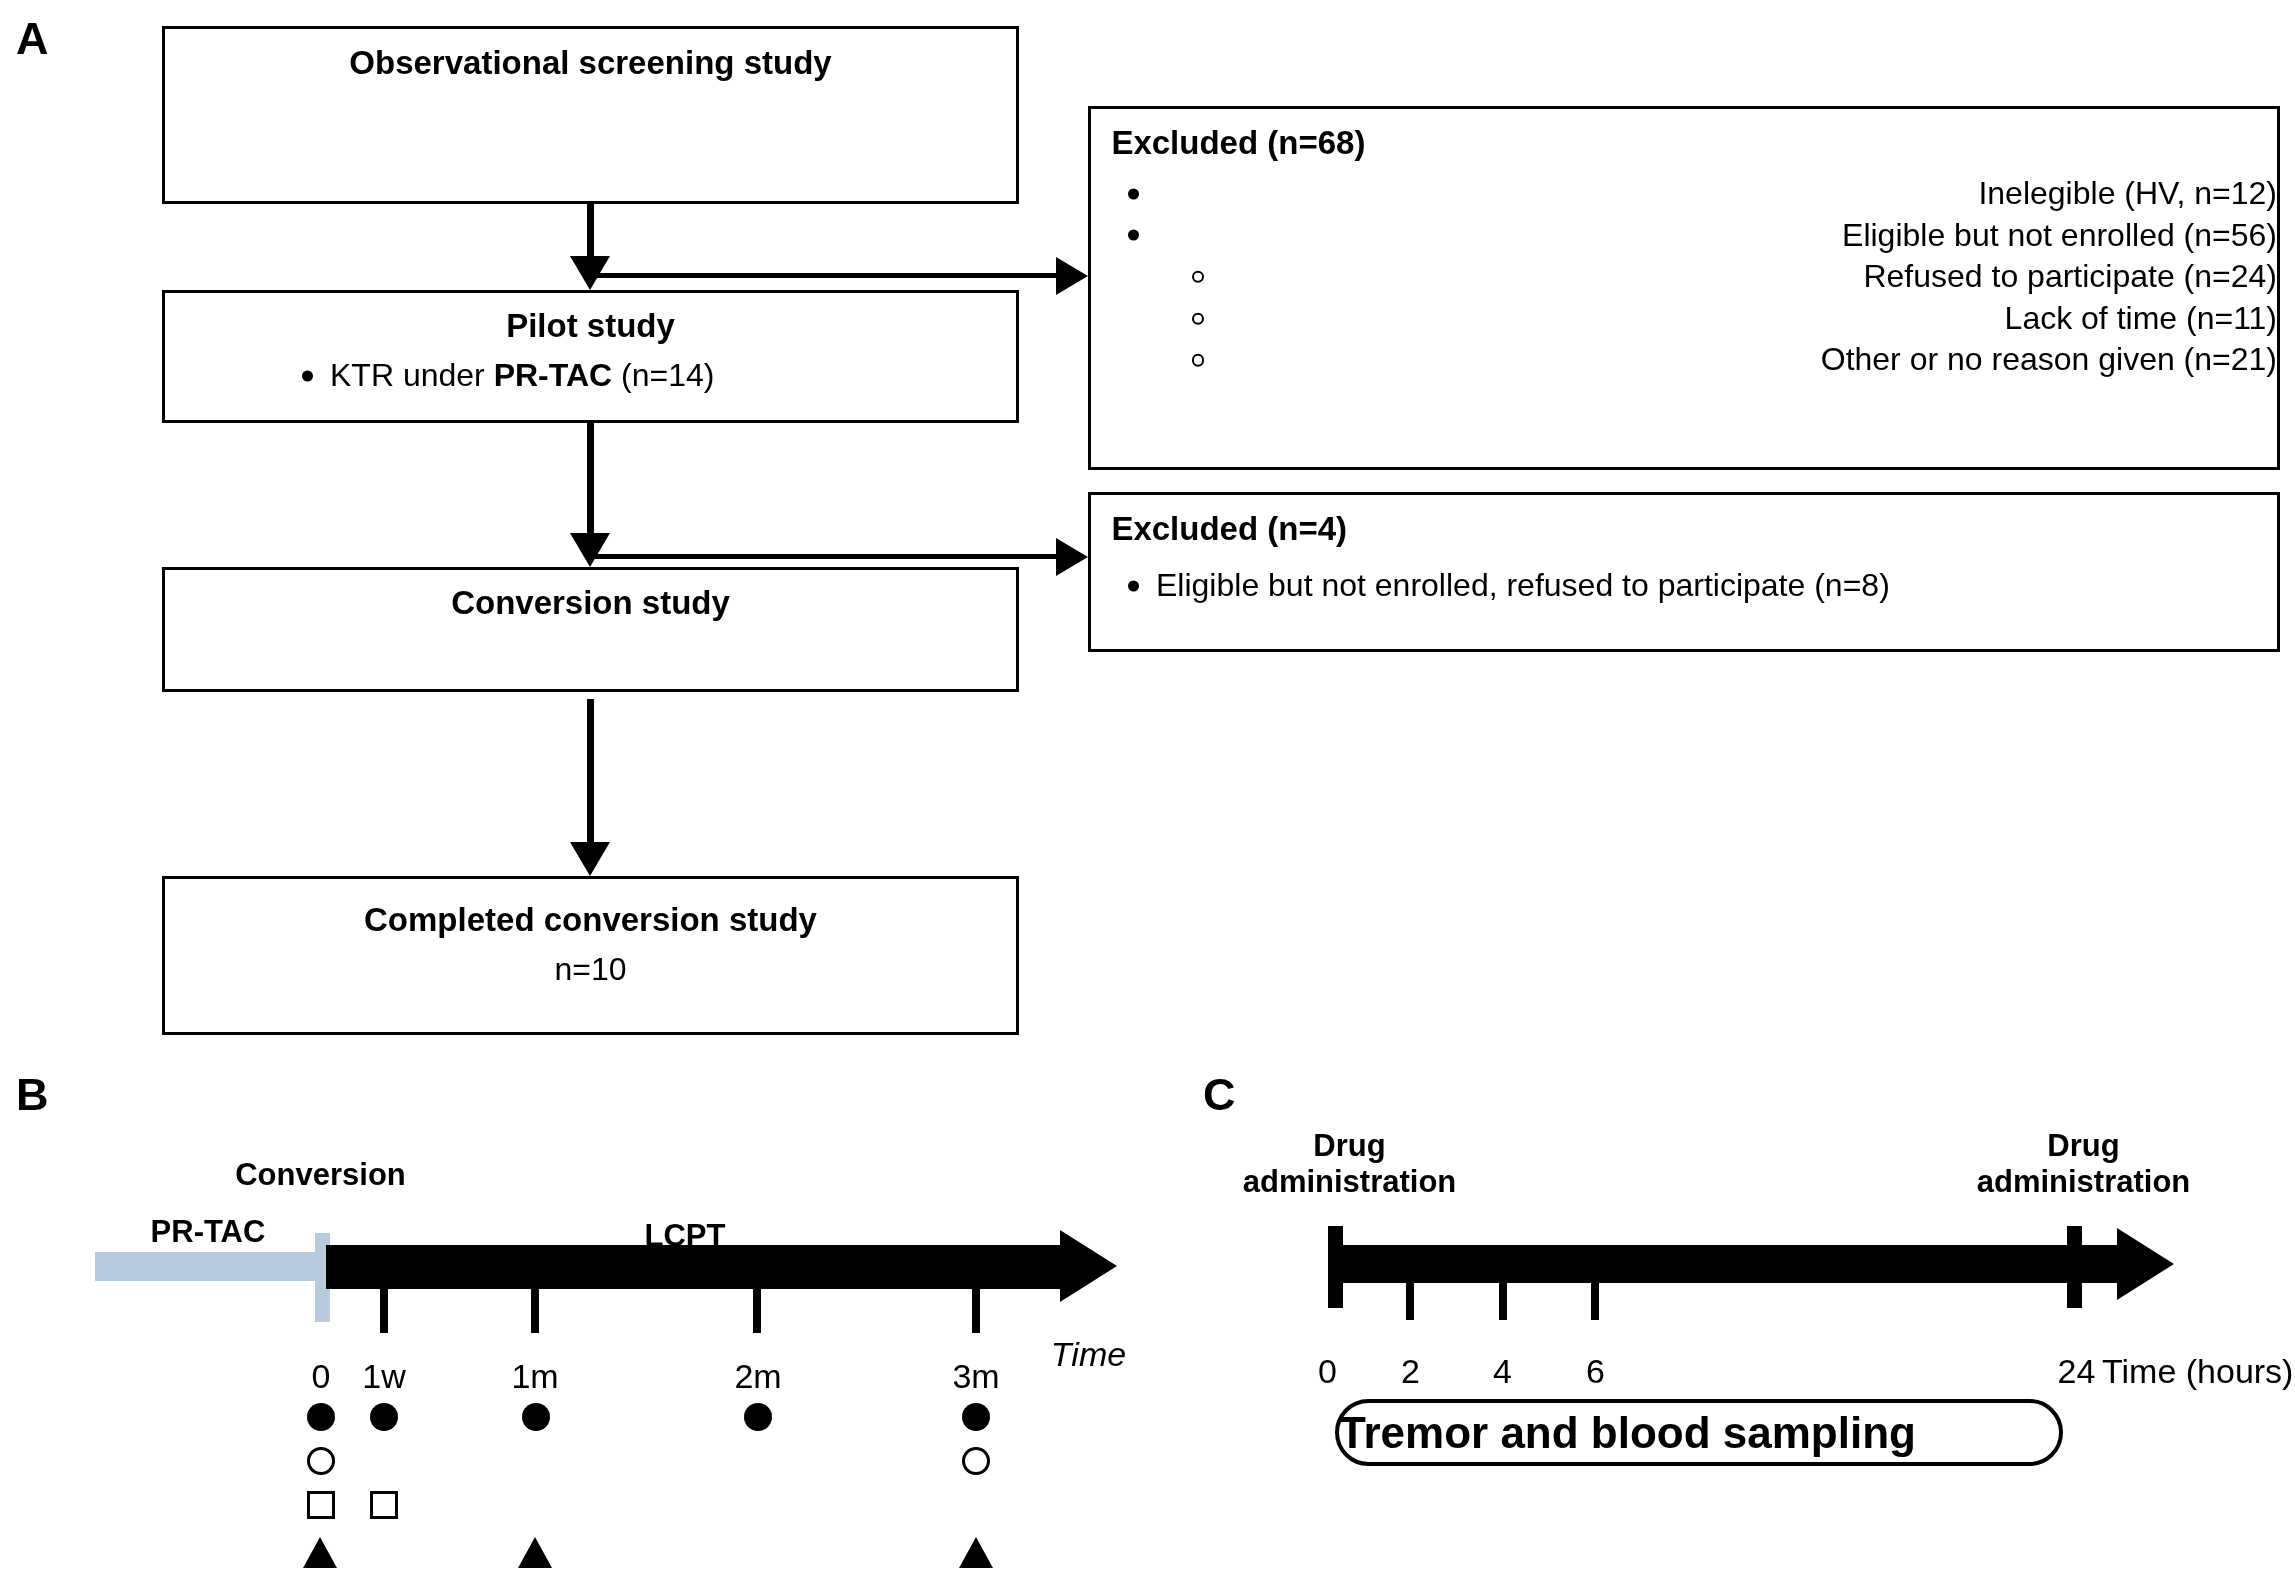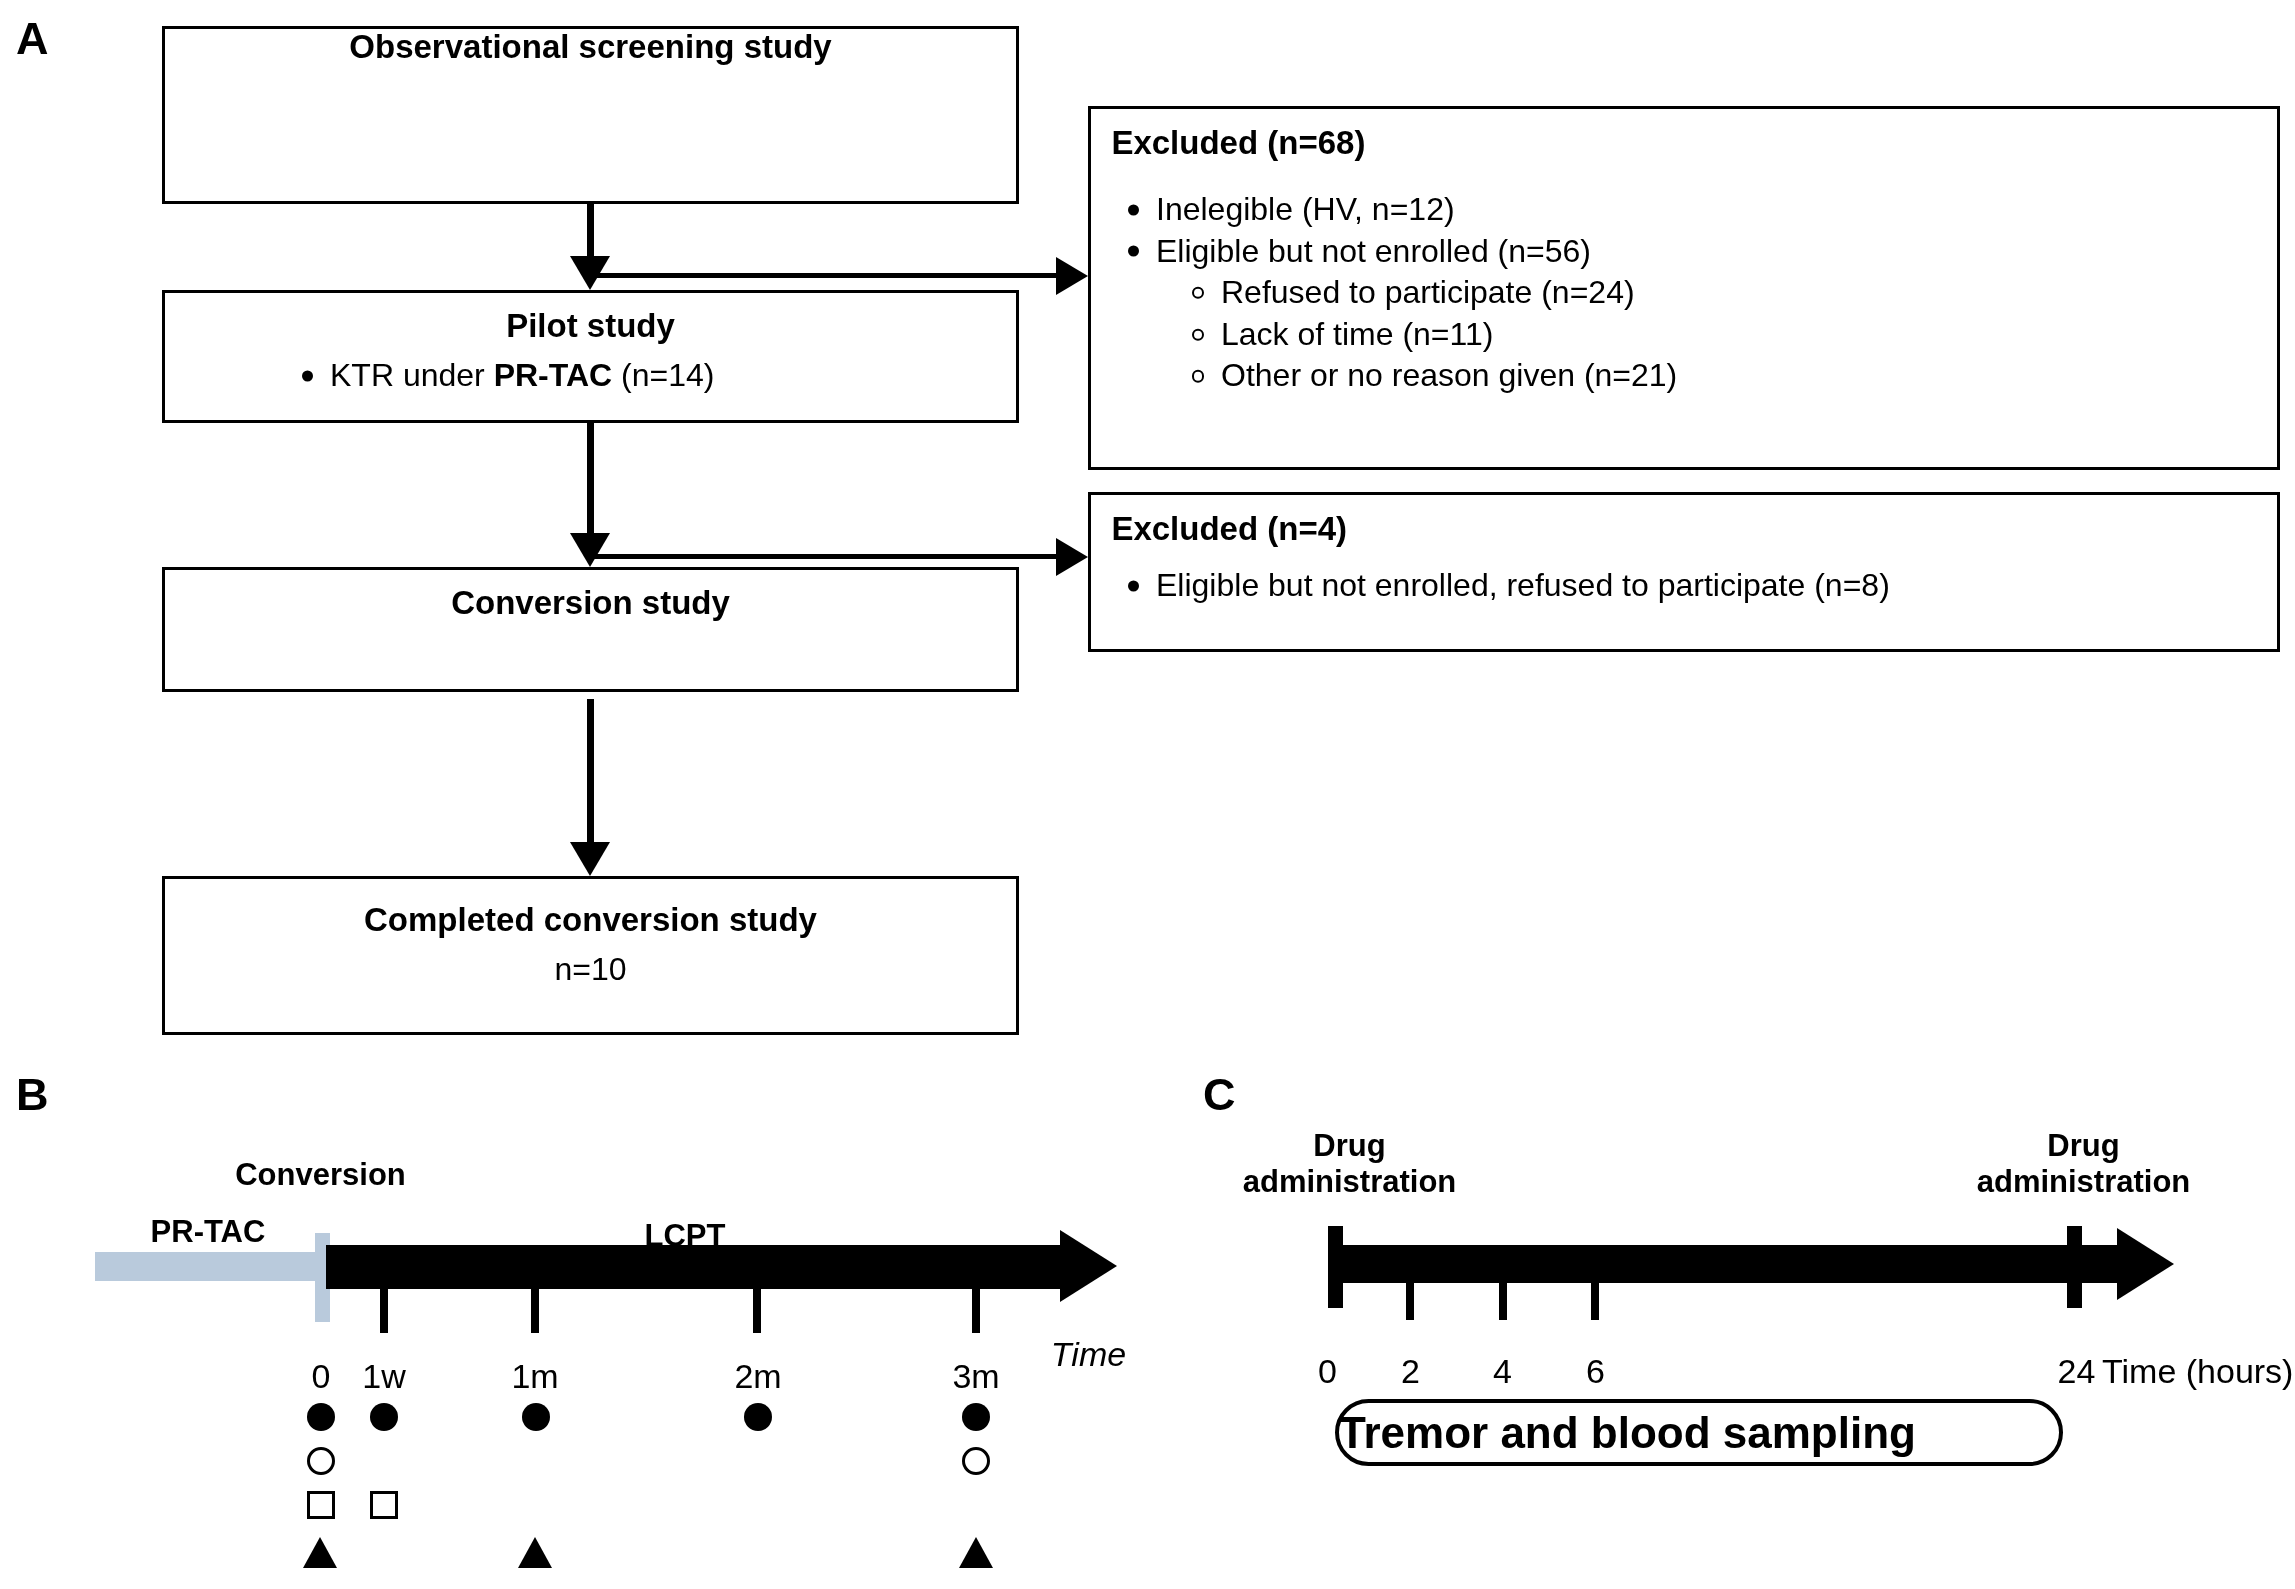--- a/index.html
+++ b/index.html
@@ -95,21 +95,21 @@
     display:flex;align-items:center;
     font-size:44px;font-weight:bold;white-space:nowrap;
   }
 </style>
 </head>
 <body>
 
 <div class="abs panel-letter" style="left:16px;top:16px;">A</div>
 
 <div class="abs fbox" style="left:162px;top:26px;width:857px;height:178px;">
-  <div class="fbox-title" style="margin-top:0;">Observational screening study</div>
+  <div class="fbox-title" style="margin-top:16px;">Observational screening study</div>
 </div>
 
 <div class="abs fbox" style="left:162px;top:290px;width:857px;height:133px;">
   <div class="fbox-title" style="margin-top:14.6px;">Pilot study</div>
   <ul class="bullet-list" style="margin-top:10.2px;margin-left:131px;">
     <li>
       <span class="b1"></span>
       <span>KTR under </span><span class="nb">PR-TAC</span><span> (n=14)</span>
     </li>
   </ul>
@@ -119,21 +119,21 @@
   <div class="fbox-title" style="margin-top:14.6px;">Conversion study</div>
 </div>
 
 <div class="abs fbox" style="left:162px;top:876px;width:857px;height:159px;">
   <div class="fbox-title" style="margin-top:23px;">Completed conversion study</div>
   <div class="centered-line" style="margin-top:10.2px;">n=10</div>
 </div>
 
 <div class="abs fbox" style="left:1088px;top:106px;width:1192px;height:364px;">
   <div class="fbox-title-left" style="margin-top:16px;margin-left:20.4px;">Excluded (n=68)</div>
-  <ul class="bullet-list" style="margin-top:27px;margin-left:31px;">
+  <ul class="bullet-list" style="margin-top:11px;margin-left:31px;text-align:right;">
     <li>
       <span class="b1"></span>
       <span>Inelegible (HV, n=12)</span>
     </li>
     <li>
       <span class="b1"></span>
       <span>Eligible but not enrolled (n=56)</span>
     </li>
     <li class="sub">
       <span class="b2"></span>

